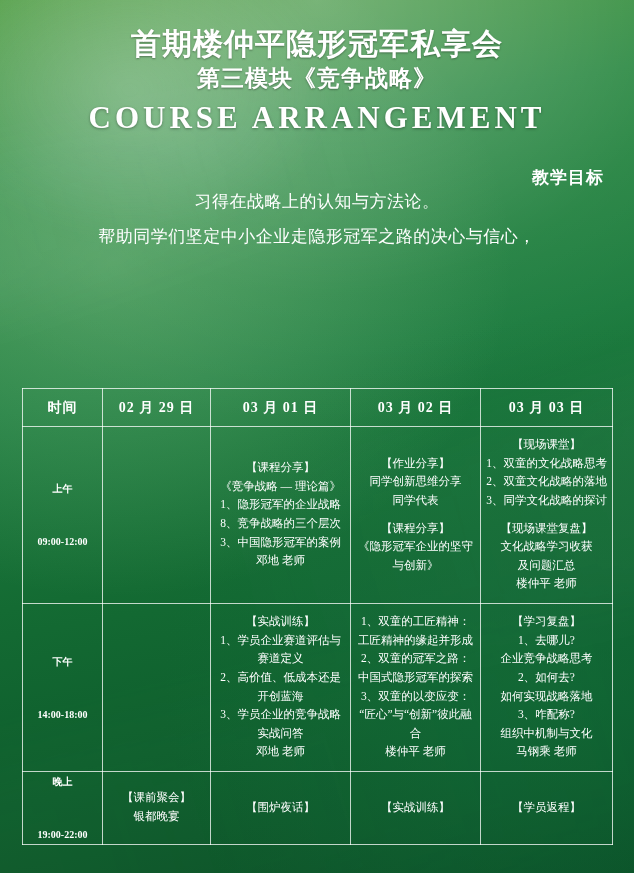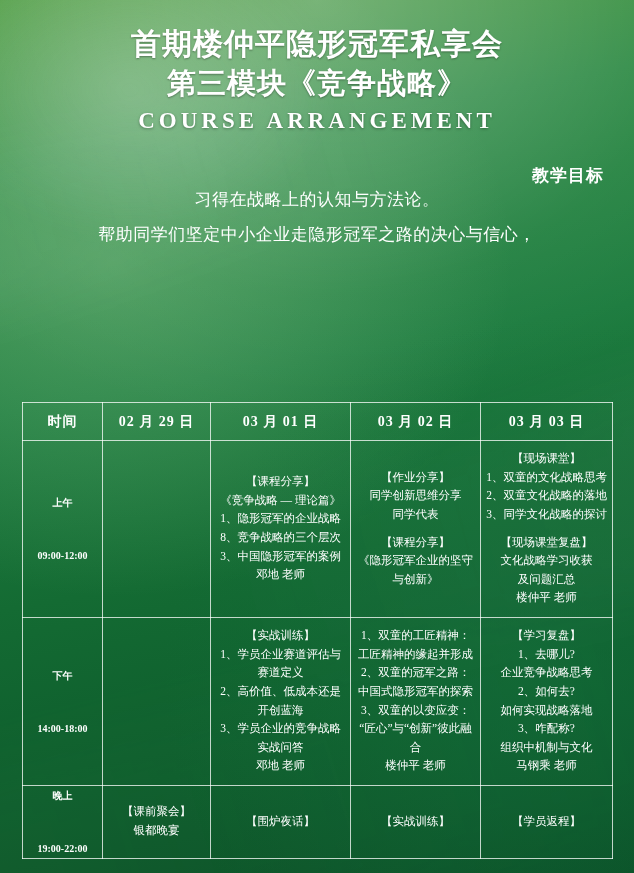--- a/index.html
+++ b/index.html
@@ -48,31 +48,31 @@
     color: #ffffff;
   }
   .title-line {
     font-family: "Liberation Serif", "DejaVu Serif", serif;
     font-weight: bold;
     font-size: 30px;
     line-height: 1.32;
     letter-spacing: 1px;
     text-shadow: 0 1px 2px rgba(0,0,0,.35);
   }
-  .title-line.l2 { font-size: 29px; }
+  .title-line.l2 { font-size: 23px; }
   .big-cn {
     margin-top: 18px;
     font-size: 40px;
     font-weight: bold;
     letter-spacing: 4px;
     text-shadow: 0 2px 5px rgba(0,0,0,.40);
   }
   .big-en {
     margin-top: 6px;
-    font-size: 23px;
+    font-size: 31px;
     letter-spacing: 4px;
     font-weight: bold;
     font-family: "Liberation Serif", "DejaVu Serif", serif;
     text-shadow: 0 1px 3px rgba(0,0,0,.35);
   }
   .goal-title {
     margin-top: 30px;
     font-size: 17px;
     font-weight: bold;
     letter-spacing: 1px;
@@ -82,21 +82,21 @@
     margin-top: 9px;
     font-size: 17px;
     line-height: 1.55;
     letter-spacing: 0.5px;
   }
 
   
   .table-wrap {
     position: absolute;
     left: 22px;
-    top: 402px;
+    top: 388px;
     width: 590px;
   }
   table.schedule {
     width: 100%;
     border-collapse: collapse;
     table-layout: fixed;
     color: #ffffff;
   }
   table.schedule th, table.schedule td {
     border: 1px solid rgba(255,255,255,0.75);

